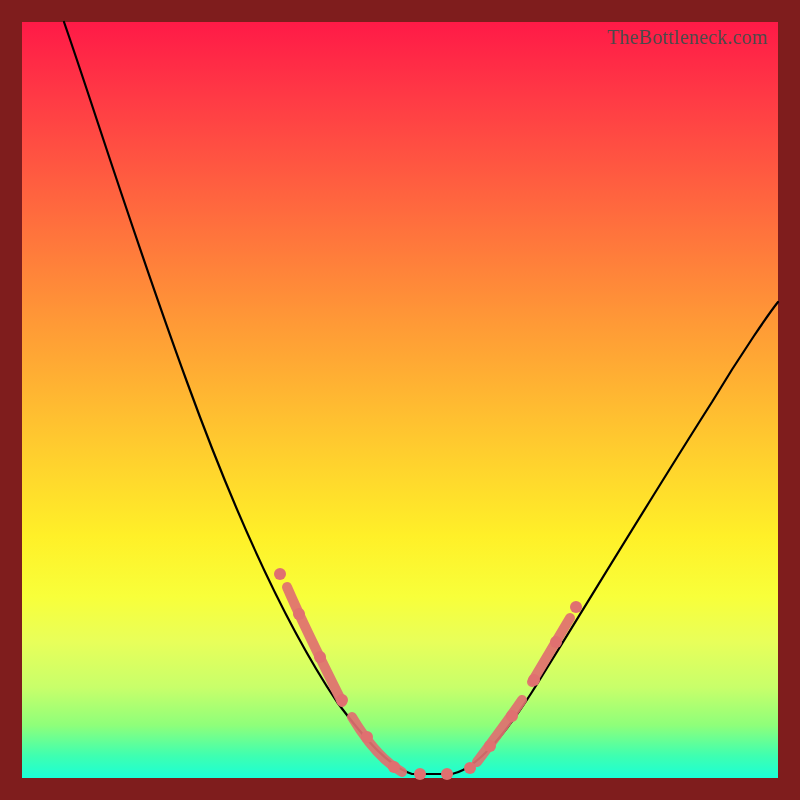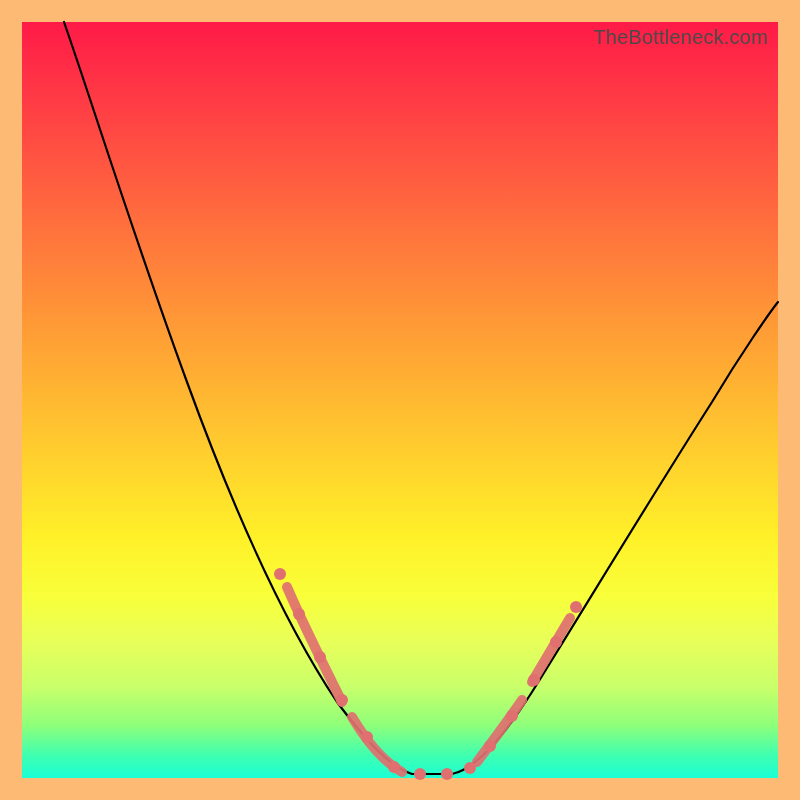--- a/index.html
+++ b/index.html
@@ -8,21 +8,22 @@
     width: 800px;
     height: 800px;
     overflow: hidden;
     background: #000;
     font-family: Arial, Helvetica, sans-serif;
   }
   .frame {
     position: relative;
     width: 800px;
     height: 800px;
-    background: #fdba74;
+    background: #7f1d1d;
+    font-family: Liberation Serif, serif;
   }
   .plot {
     position: absolute;
     left: 22px;
     top: 22px;
     width: 756px;
     height: 756px;
     
     background: linear-gradient(to bottom,
       #ff1a47 0%,

